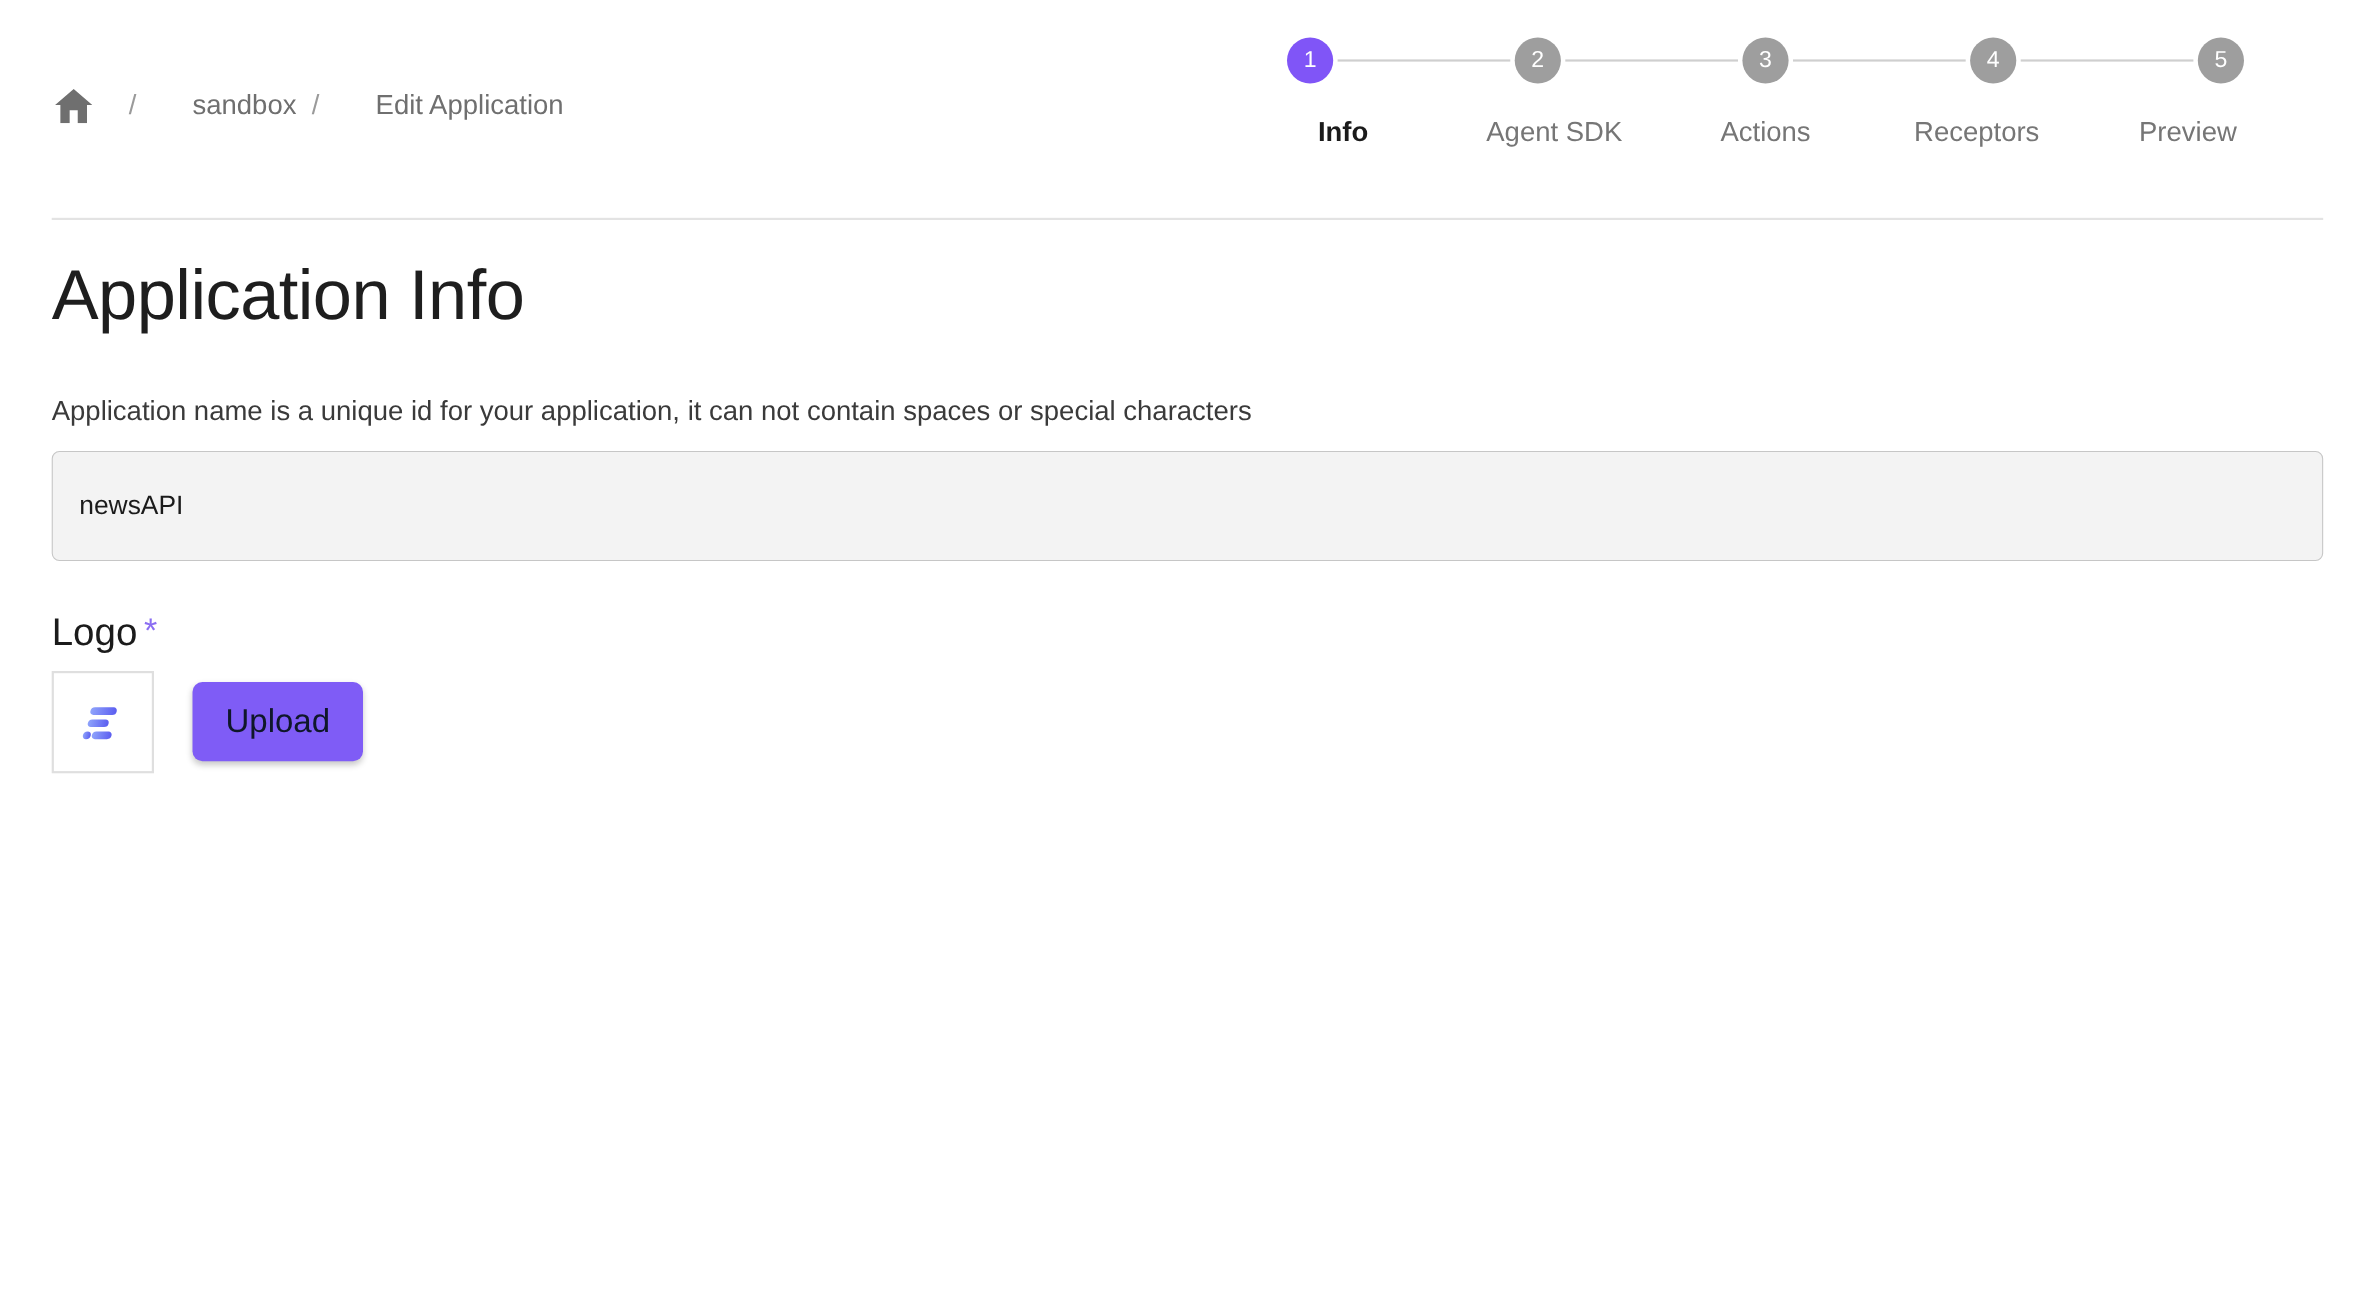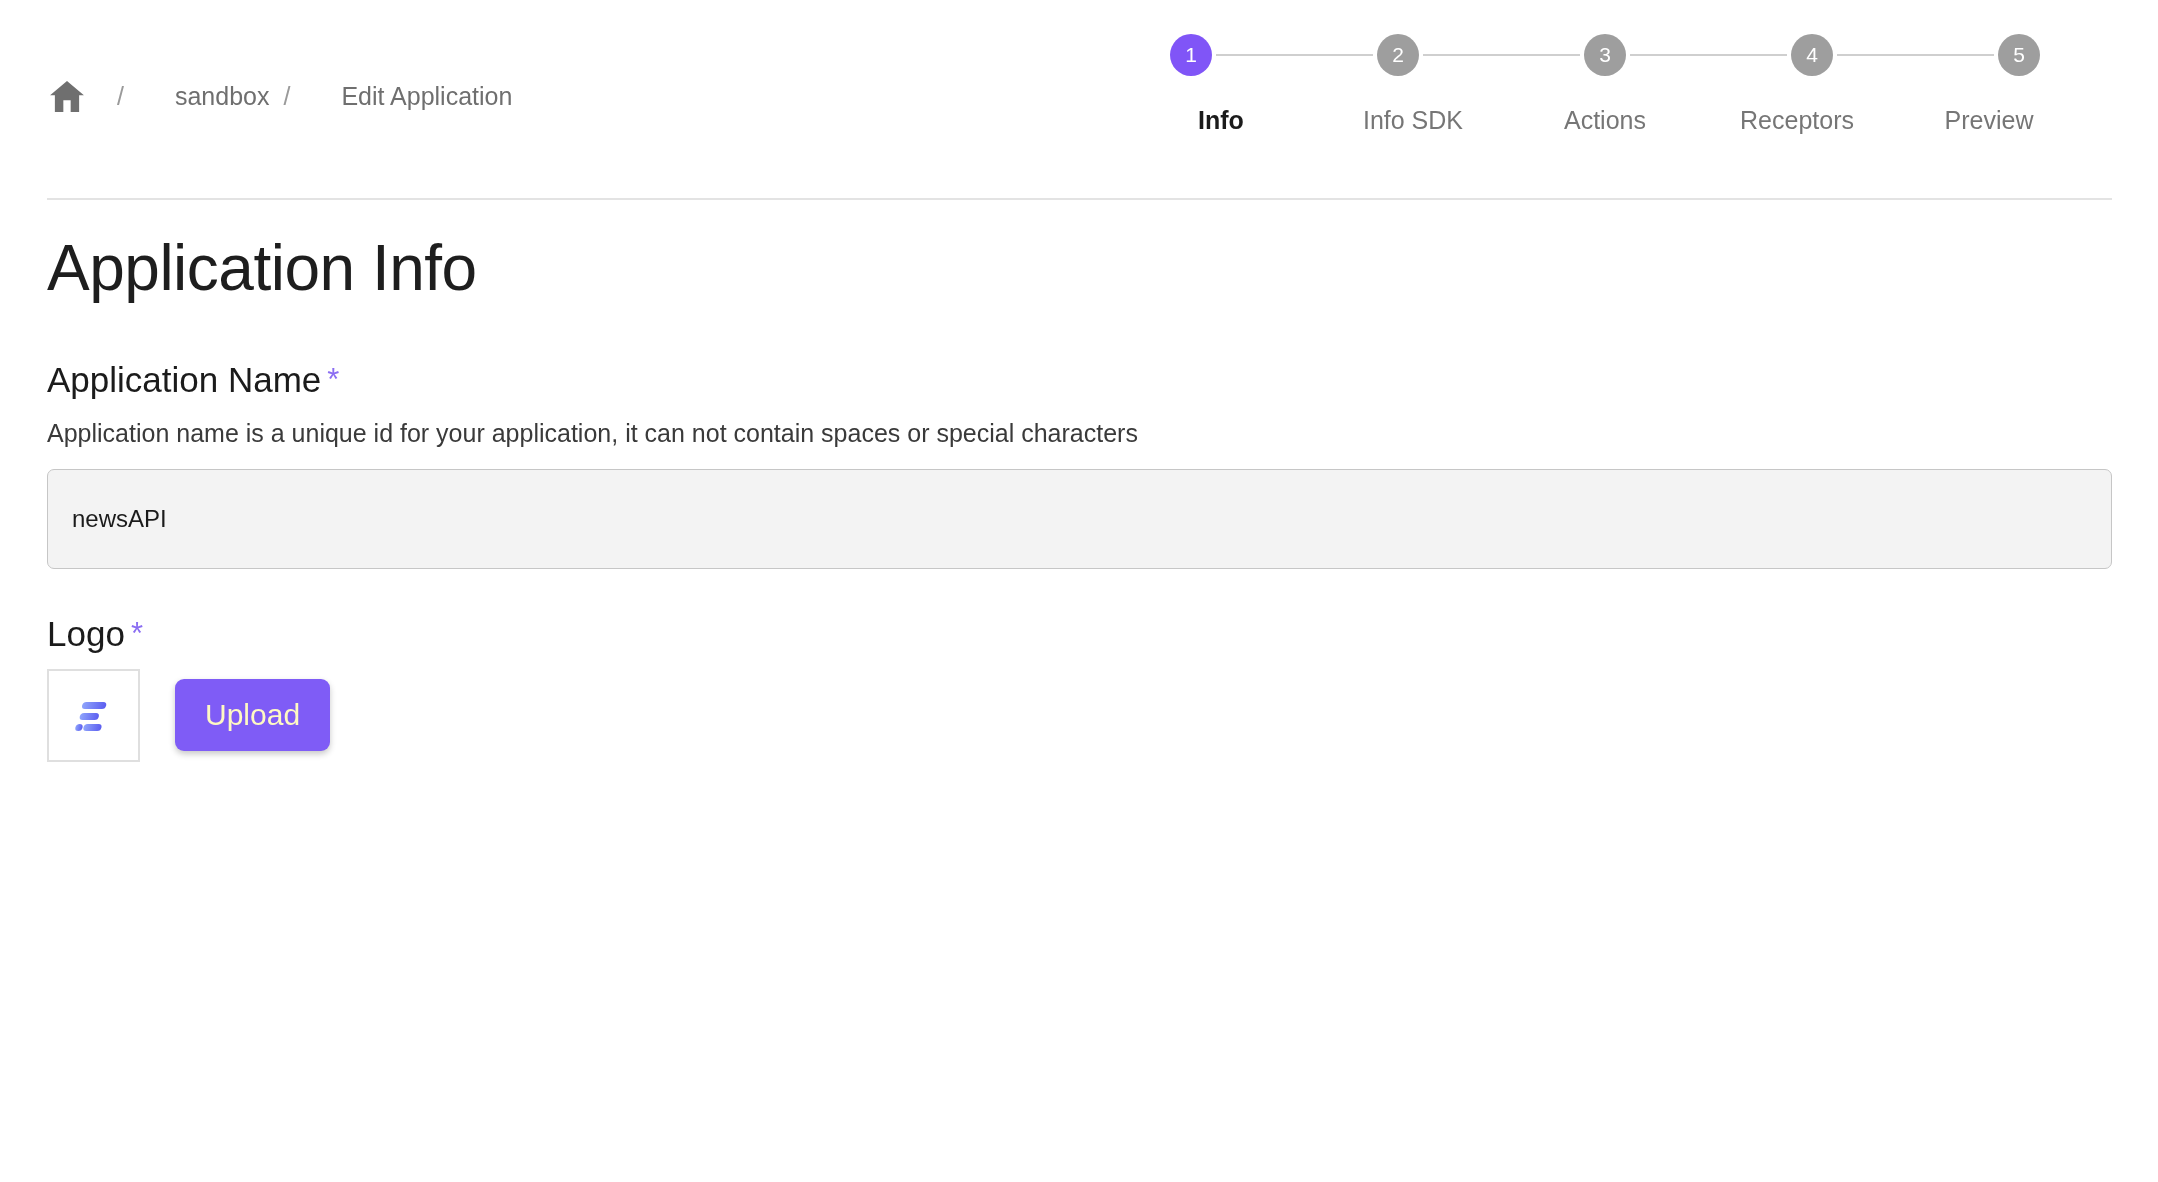--- a/index.html
+++ b/index.html
@@ -202,21 +202,21 @@
   .logo-thumb svg { display: block; }
 
   .upload-button {
     margin-left: 35px;
     flex: 0 0 auto;
     height: 72px;
     padding: 0 30px;
     border: none;
     border-radius: 9px;
     background: #7f5cf6;
-    color: #fef9c3;
+    color: #0f172a;
     font-family: "Liberation Sans", sans-serif;
     font-size: 30px;
     line-height: 72px;
     cursor: pointer;
     box-shadow: 0 3px 6px rgba(0,0,0,0.22);
   }
 
   .logo-help {
     margin-top: 26px;
     font-size: 25px;
@@ -250,38 +250,35 @@
         <div class="step-circle">2</div>
         <div class="step-line"></div>
         <div class="step-circle">3</div>
         <div class="step-line"></div>
         <div class="step-circle">4</div>
         <div class="step-line"></div>
         <div class="step-circle">5</div>
       </div>
       <div class="stepper-labels">
         <div class="step-label active">Info</div>
-        <div class="step-label">Info SDK</div>
+        <div class="step-label">Agent SDK</div>
         <div class="step-label">Actions</div>
         <div class="step-label">Receptors</div>
         <div class="step-label">Preview</div>
       </div>
     </div>
 
     <div class="header-divider"></div>
   </div>
 
   <div class="main">
 
     <h1 class="page-title">Application Info</h1>
 
     <div class="field">
-      <div class="field-label">
-        <span>Application Name</span><span class="req-star">*</span>
-      </div>
       <div class="field-help">Application name is a unique id for your application, it can not contain spaces or special characters</div>
       <input class="text-input readonly" type="text" value="newsAPI" style="">
     </div>
 
 
     <div class="field logo-field">
       <div class="field-label">
         <span>Logo</span><span class="req-star">*</span>
       </div>
       <div class="logo-row">

